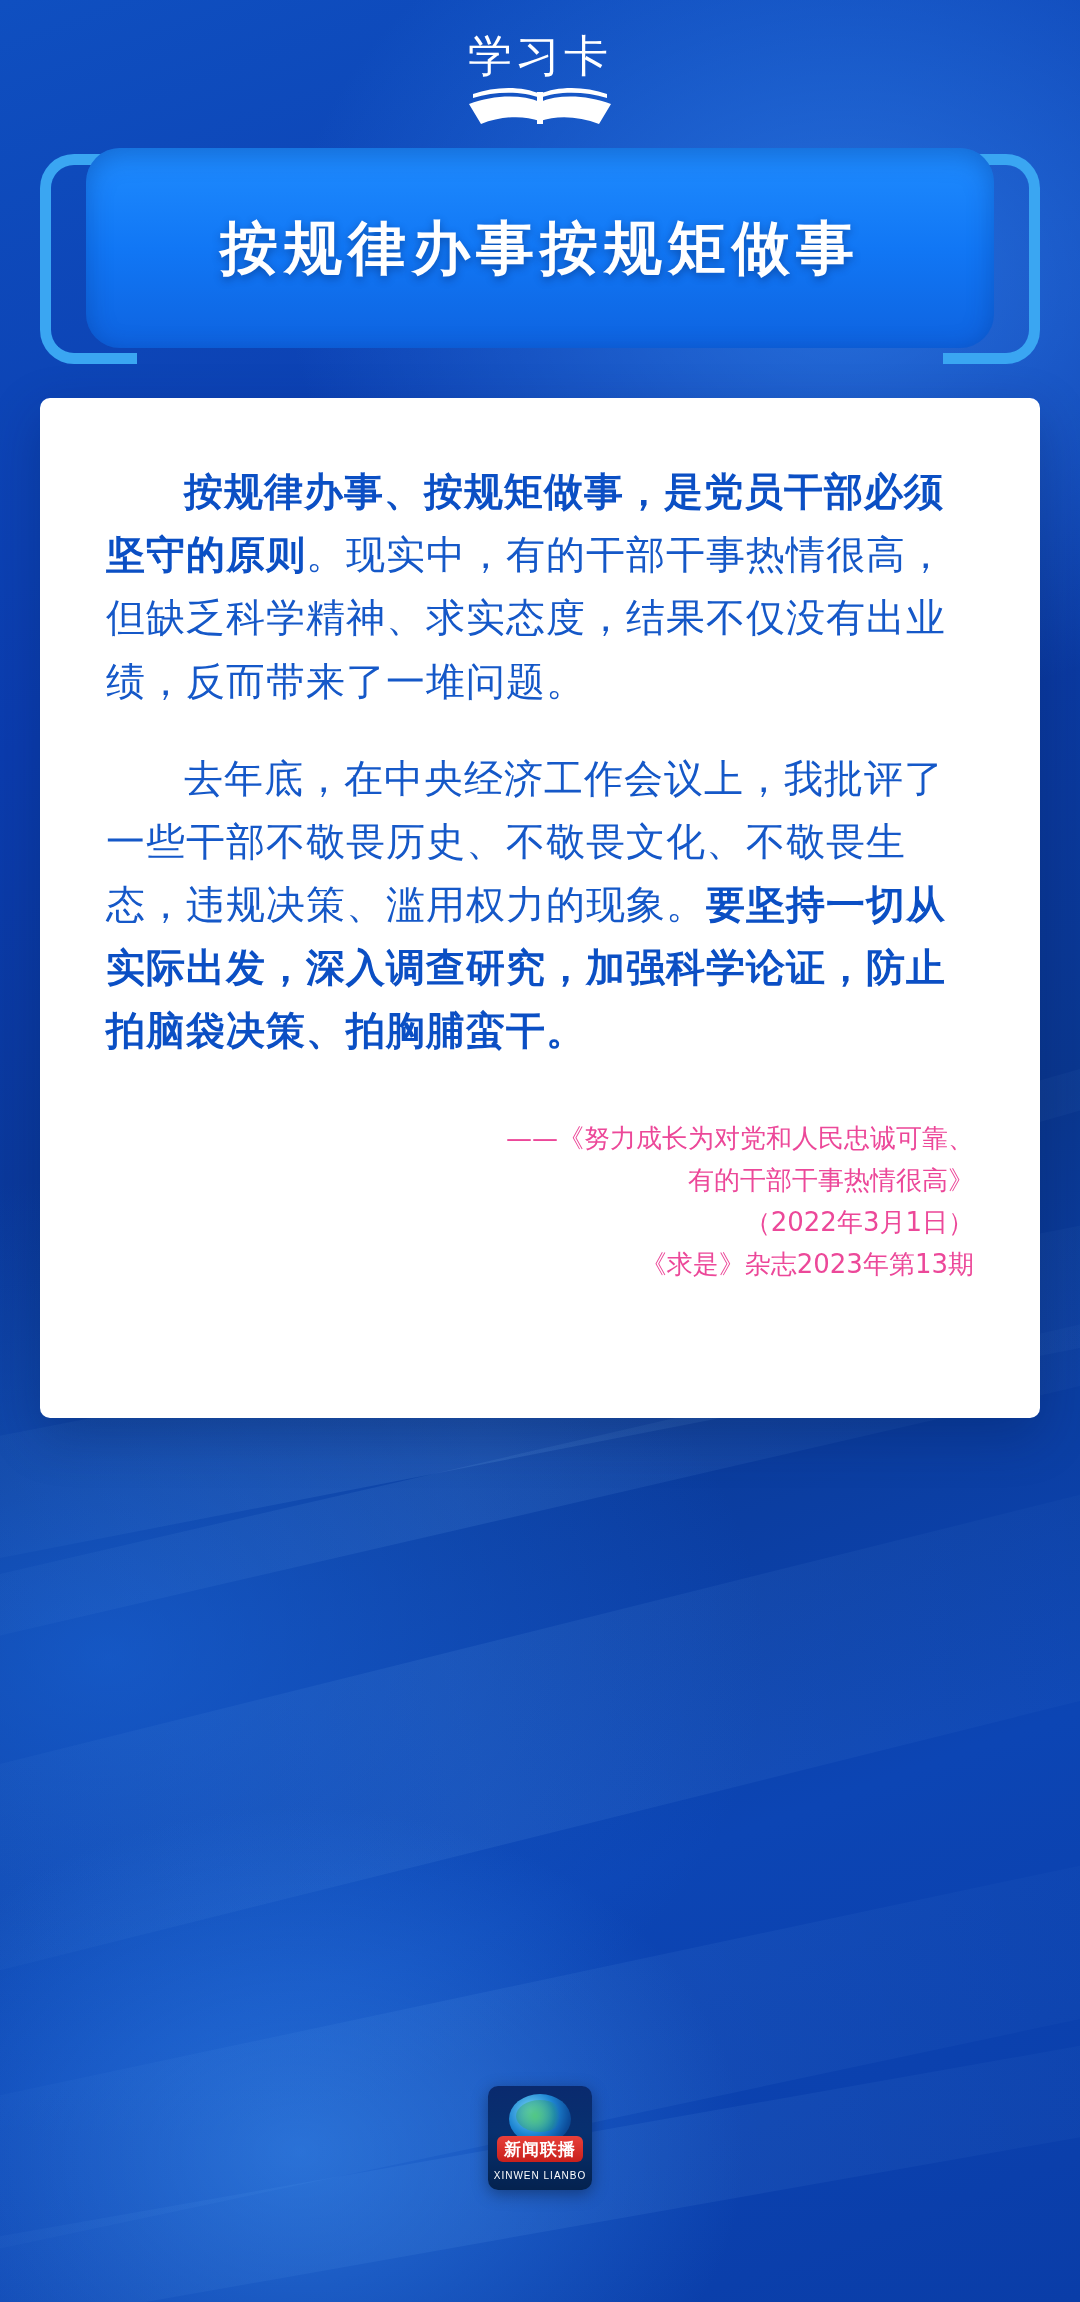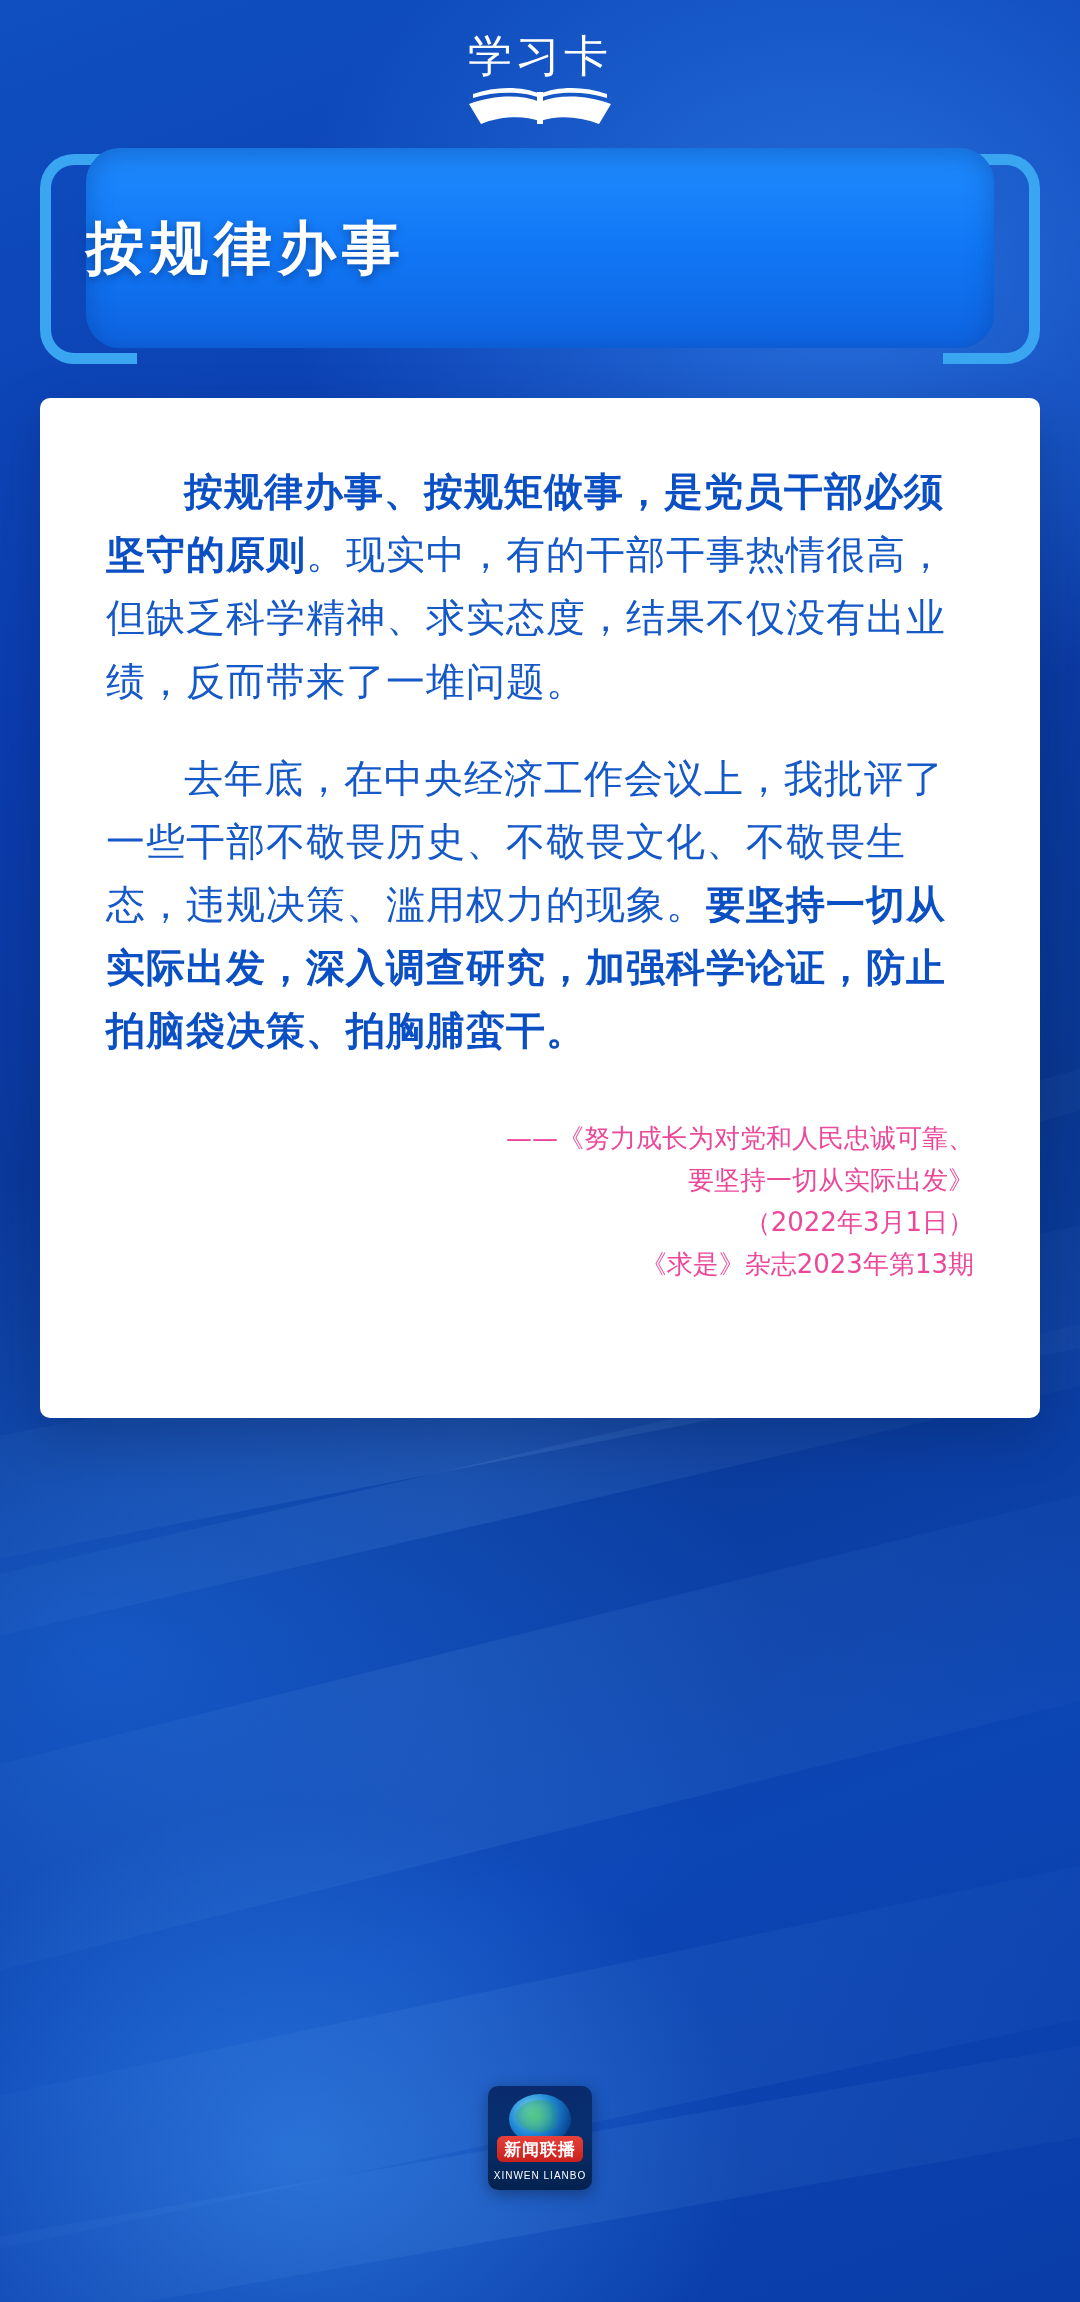--- a/index.html
+++ b/index.html
@@ -79,20 +79,21 @@
   }
   .banner-inner {
     position: absolute;
     left: 46px; right: 46px; top: 0; bottom: 0;
     border-radius: 34px;
     background: linear-gradient(180deg, #1f8cff 0%, #1177f5 50%, #0e63e0 100%);
     box-shadow: 0 6px 26px rgba(0, 40, 120, 0.35) inset;
     display: flex;
     flex-direction: row;
     align-items: center;
+    justify-content: center;
   }
   .bracket {
     position: absolute;
     top: 6px;
     width: 86px;
     height: 188px;
     border: 11px solid #3aa6f2;
     border-radius: 34px;
   }
   .bracket.left  { left: 0;  border-right: none; border-top-right-radius: 0; border-bottom-right-radius: 0; }
@@ -232,30 +233,31 @@
         <rect x="72" y="8" width="6" height="32" fill="#ffffff"></rect>
       </svg>
     </div>
   </div>
 
   <div class="banner">
     <div class="bracket left"></div>
     <div class="bracket right"></div>
     <div class="banner-inner">
       <div class="banner-line">按规律办事</div>
+      <div class="banner-line">按规矩做事</div>
     </div>
   </div>
 
   <div class="card">
     <p class="para"><b>按规律办事、按规矩做事，是党员干部必须坚守的原则</b><span>。现实中，有的干部干事热情很高，但缺乏科学精神、求实态度，结果不仅没有出业绩，反而带来了一堆问题。</span></p>
     <p class="para"><span>去年底，在中央经济工作会议上，我批评了一些干部不敬畏历史、不敬畏文化、不敬畏生态，违规决策、滥用权力的现象。</span><b>要坚持一切从实际出发，深入调查研究，加强科学论证，防止拍脑袋决策、拍胸脯蛮干。</b></p>
 
     <div class="source">
       <div>——《努力成长为对党和人民忠诚可靠、</div>
-      <div>要坚持一切从实际出发》</div>
+      <div>有的干部干事热情很高》</div>
       <div>（2022年3月1日）</div>
       <div>《求是》杂志2023年第13期</div>
     </div>
   </div>
 
   <div class="footer">
     <div class="badge">
       <div class="globe"></div>
       <div class="green"></div>
       <div class="bar">

